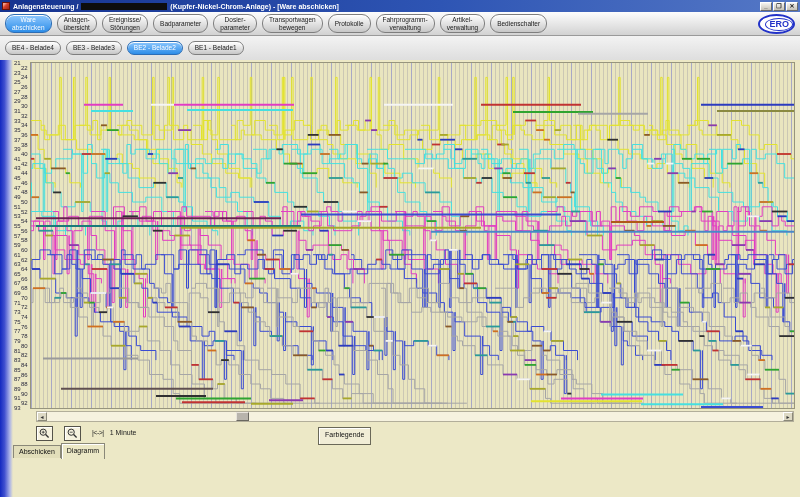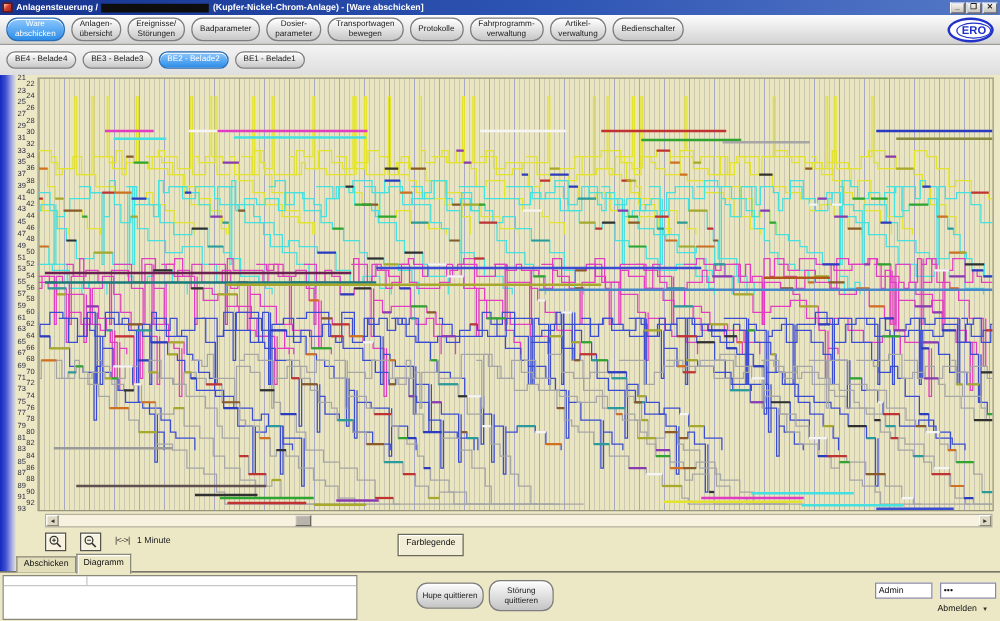--- a/index.html
+++ b/index.html
@@ -712,36 +712,13 @@
   <div class="scale-label">
     <b>|&lt;-&gt;|</b><span>1 Minute</span>
   </div>
   <div class="legendbtn">Farblegende</div>
 
   <div class="bottom-tabs">
       <div class="btab">Abschicken</div>
       <div class="btab active">Diagramm</div>
     </div>
 
-  <div class="bottom-pane">
-    <div class="listbox">
-      <div class="listbox-header">
-        <div class="lb-col1"></div>
-        <div></div>
-      </div>
-    </div>
-
-    <div class="btnpill" style="left:333px;top:8px;width:52px;height:19px;">
-      <div>Hupe quittieren</div>
-    </div>
-    <div class="btnpill" style="left:391px;top:6px;width:50px;height:23px;">
-        <div>Störung</div>
-        <div>quittieren</div>
-      </div>
-
-    <input class="field" style="left: 700px; top: 8px; width: 46px;" value="Admin">
-    <input class="field" style="left: 752px; top: 8px; width: 45px;" value="•••">
-    <div class="logout">
-      <span>Abmelden</span>
-      <span class="caret">▼</span>
-    </div>
-  </div>
 </div>
 
 </body></html>

